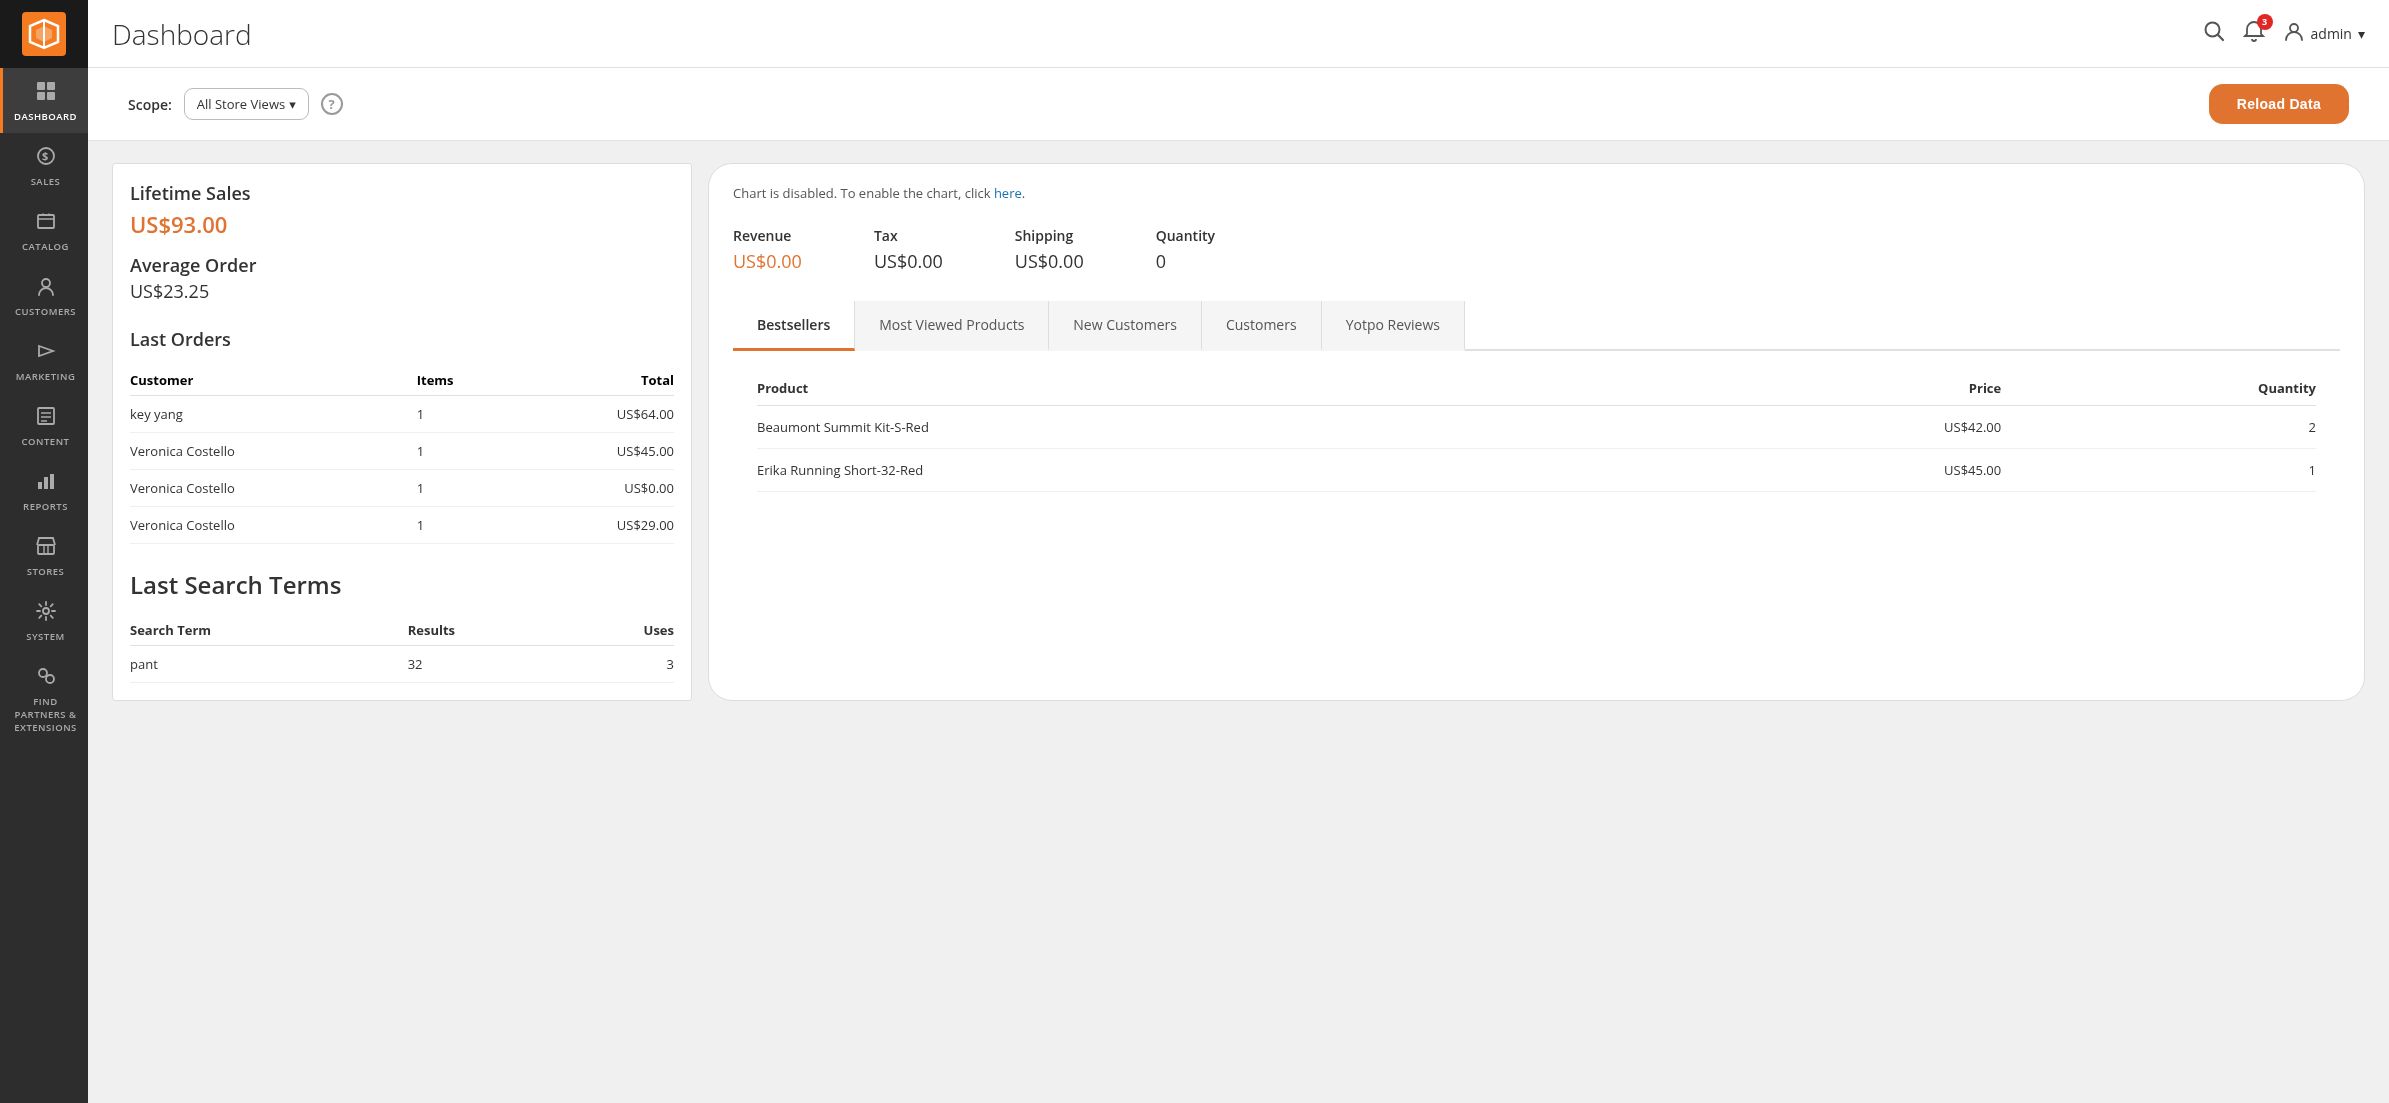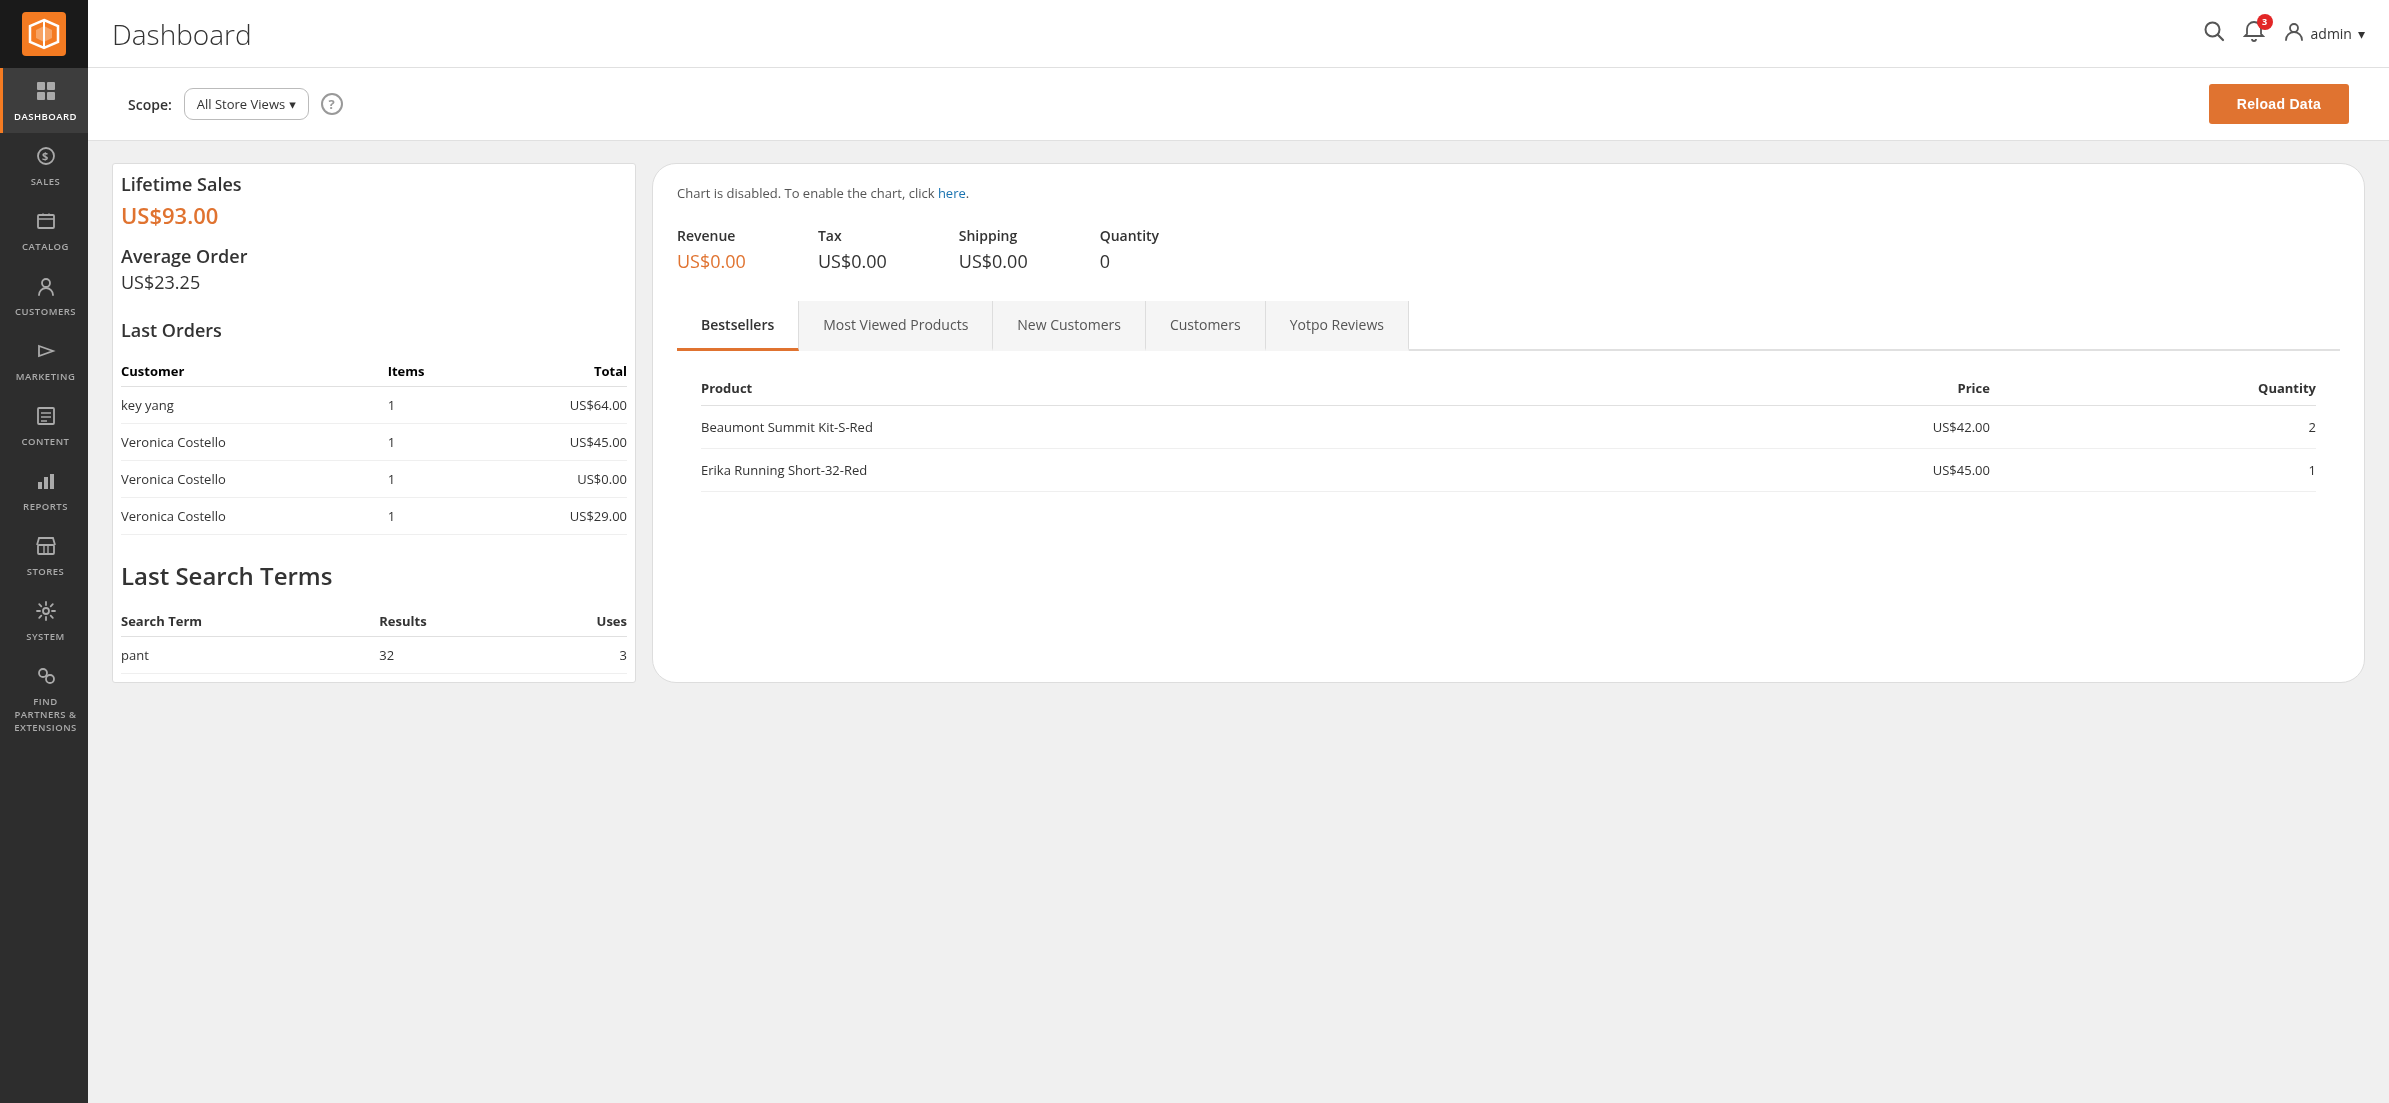--- a/index.html
+++ b/index.html
@@ -125,41 +125,41 @@
       cursor: pointer;
     }
     .reload-btn {
       margin-left: auto;
       background: #e07330;
       color: #fff;
       border: none;
       padding: 12px 28px;
       font-size: 14px;
       font-weight: 600;
-      border-radius: 3px;
+      border-radius: 14px;
       cursor: pointer;
       letter-spacing: 0.3px;
     }
 
     
     .dashboard-body {
       padding: 20px 24px;
       background: #f0f0f0;
     }
 
     .panel {
       background: #fff;
       border: 1px solid #ddd;
       border-radius: 3px;
     }
 
     .left-panel {
-      width: 524px;
+      width: 580px;
       flex-shrink: 0;
-      padding: 8px;
+      padding: 17px;
     }
 
     .right-panel {
       flex: 1;
       padding: 20px 24px;
       border-radius: 24px;
     }
 
     .stat-title { font-size: 18px; font-weight: 600; color: #333; margin-bottom: 4px; }
     .stat-value-orange { font-size: 22px; font-weight: 600; color: #e07330; margin-bottom: 14px; }

